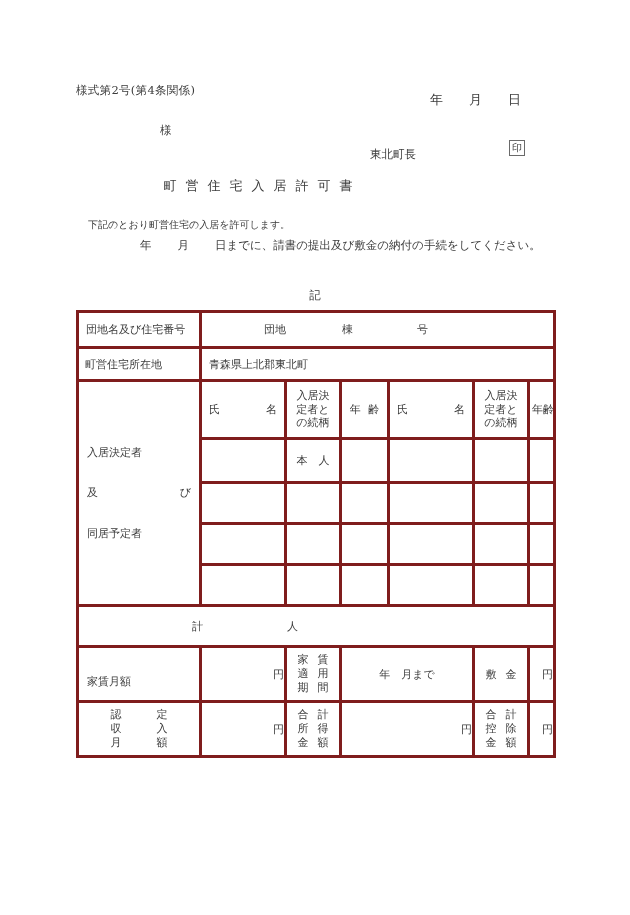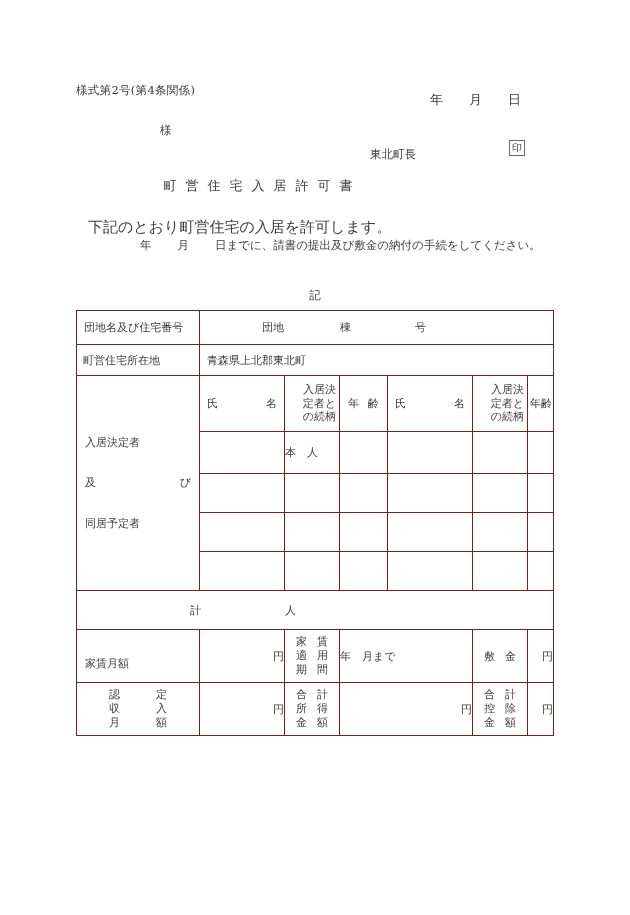--- a/index.html
+++ b/index.html
@@ -76,21 +76,21 @@
     text-align: center;
     font-size: 13px;
     letter-spacing: 9px;
     text-indent: 9px;
   }
 
   .para1 {
     position: absolute;
     left: 88px;
     top: 218px;
-    font-size: 15px;
+    font-size: 10px;
     white-space: nowrap;
   }
   .para2 {
     position: absolute;
     left: 140px;
     top: 238px;
     font-size: 11.5px;
     white-space: nowrap;
   }
   .para2 .gap { display: inline-block; width: 26px; }
@@ -108,40 +108,40 @@
   .tbl {
     position: absolute;
     left: 76px;
     top: 310px;
     width: 477px;
     border-collapse: collapse;
     table-layout: fixed;
     font-size: 11px;
   }
   .tbl td {
-    border: 1px solid #7f1d1d;
+    border: 3px solid #7f1d1d;
     padding: 0;
     vertical-align: middle;
     color: #3b3b3b;
   }
 
   .cell-pad { padding: 0 7px; }
 
   
   .spread {
     display: flex;
     justify-content: space-between;
     padding: 0 7px;
   }
   .spread-center {
     display: flex;
     justify-content: space-around;
     padding: 0 4px;
   }
-  .ctr { text-align: left; }
+  .ctr { text-align: center; }
 
   .just-label {
     display: flex;
     justify-content: space-between;
     padding: 0 6px;
     white-space: nowrap;
   }
 
   
   .stack3 {
@@ -149,21 +149,21 @@
     flex-direction: column;
     justify-content: center;
     gap: 29px;
     padding: 0 8px;
     line-height: 1.05;
   }
   .stack3 .ln { display: flex; justify-content: space-between; }
 
   
   .wrap-head {
-    text-align: right;
+    text-align: center;
     line-height: 1.22;
     padding: 0 3px;
     letter-spacing: 0px;
   }
 
   
   .vcols {
     display: flex;
     justify-content: space-around;
     padding: 0 6px;

